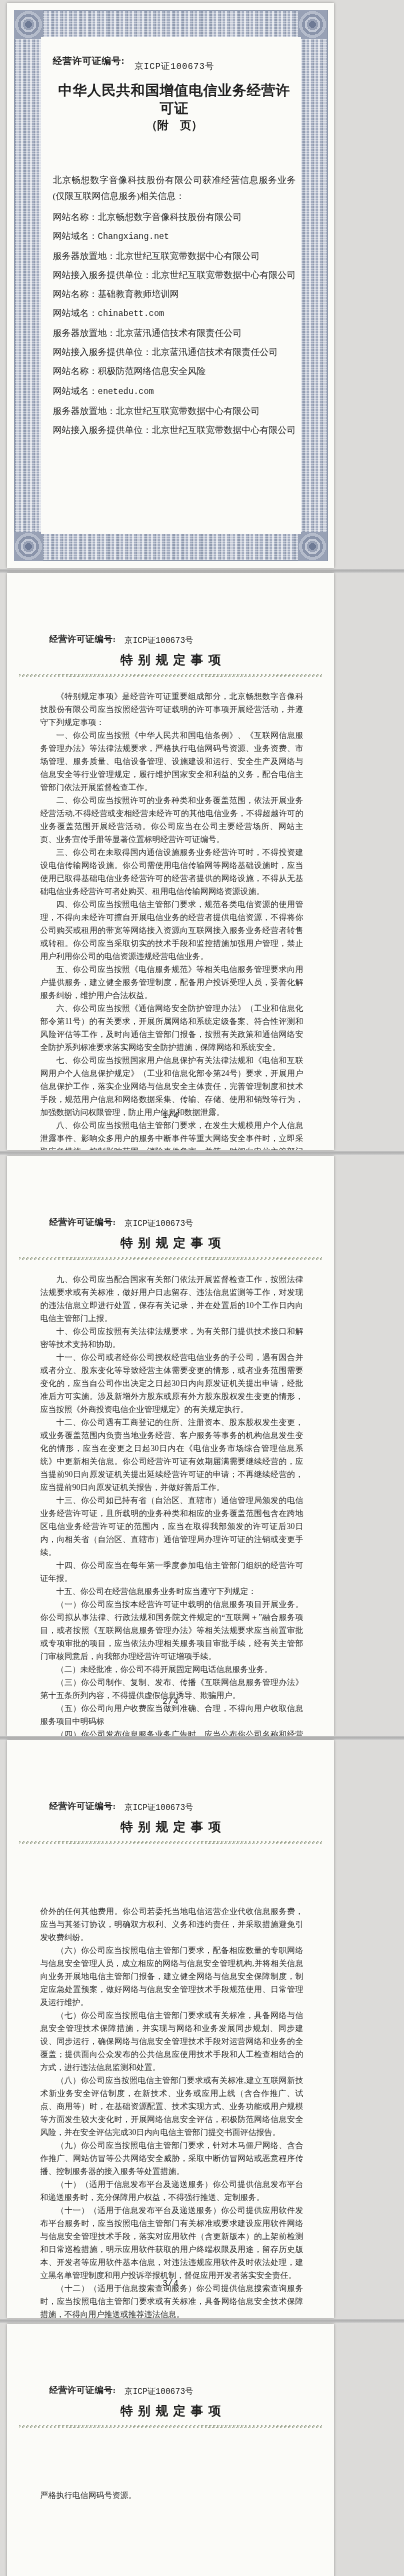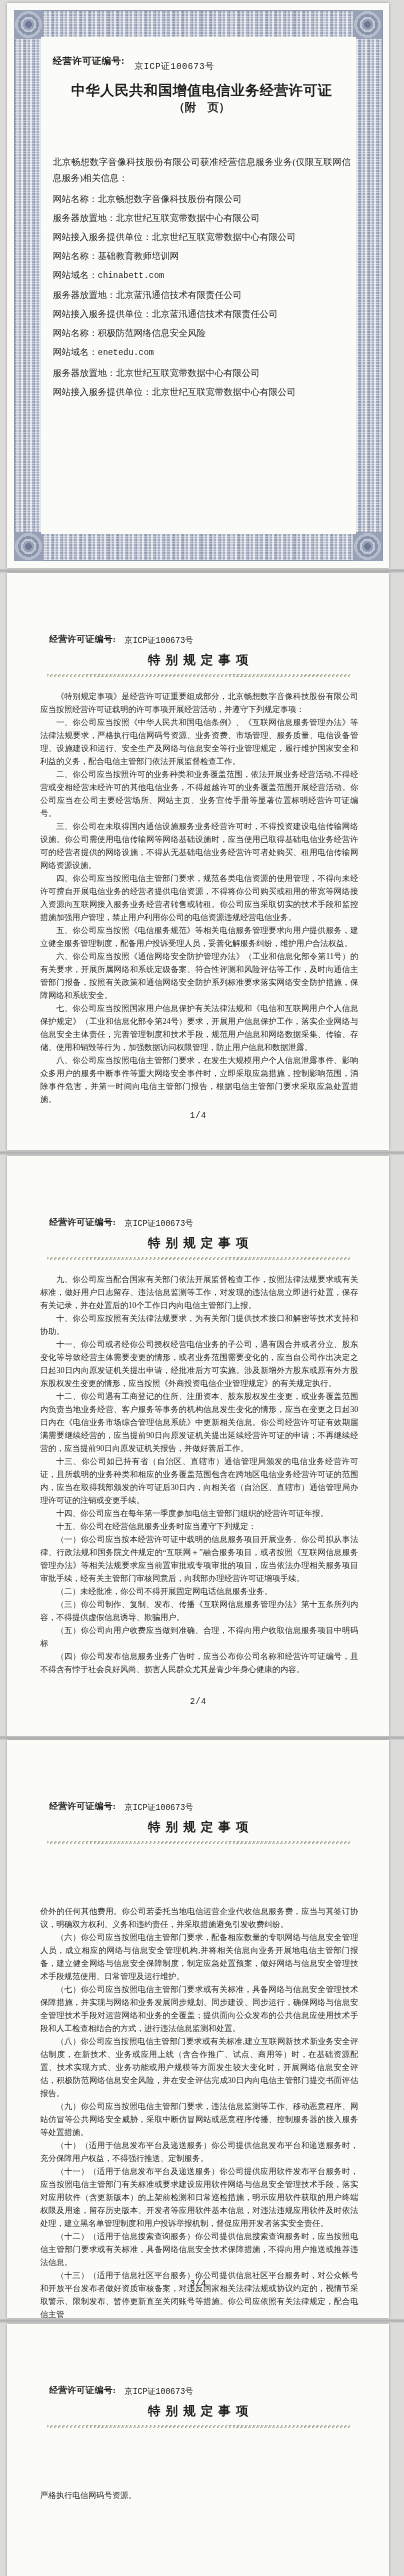--- a/index.html
+++ b/index.html
@@ -1,18 +1,18 @@
 <!DOCTYPE html>
 <html style="font-size:8.2px"><head>
 <meta charset="utf-8">
 <style>
   html,body{margin:0;padding:0;background:#e3e2e0;}
   .canvas{position:relative;width:405px;height:2873px;background:#dcdbd9;
           font-family:"Liberation Serif","DejaVu Serif",serif;color:#212121;overflow:hidden;}
-  .page{position:absolute;left:7.2px;width:382px;background:#fbfbf8;
+  .page{position:absolute;left:7.2px;width:327px;background:#fbfbf8;
         box-shadow:0 0 2.6px rgba(0,0,0,.32);overflow:hidden;}
   #page1{top:3.1px;height:565px;}
   #page2{top:573px;height:577px;}
   #page3{top:1156px;height:580px;}
   #page4{top:1740px;height:578px;}
   #page5{top:2324px;height:547px;}
   .gap{position:absolute;left:0;width:405px;height:4.1px;
        background:linear-gradient(#c6c6c6,#aeaeae 45%,#d2d2d2);}
   
   .cert-frame{position:absolute;inset:6.7px;border:0.5px solid #8d97aa;
@@ -64,20 +64,21 @@
     <div class="cert-content">
       <div class="cert-head">
         <span class="lbl">经营许可证编号:</span>
         <span class="num">京ICP证100673号</span>
       </div>
       <div class="cert-title">中华人民共和国增值电信业务经营许可证</div>
       <div class="cert-subtitle">（附　页）</div>
       <div class="cert-intro">北京畅想数字音像科技股份有限公司获准经营信息服务业务(仅限互联网信息服务)相关信息：</div>
       <div class="cert-entries">
         <p><span>网站名称：</span><span>北京畅想数字音像科技股份有限公司</span></p>
+        <p><span>网站域名：</span><span class="val-latin">Changxiang.net</span></p>
         <p><span>服务器放置地：</span><span>北京世纪互联宽带数据中心有限公司</span></p>
         <p><span>网站接入服务提供单位：</span><span>北京世纪互联宽带数据中心有限公司</span></p>
         <p><span>网站名称：</span><span>基础教育教师培训网</span></p>
         <p><span>网站域名：</span><span class="val-latin">chinabett.com</span></p>
         <p><span>服务器放置地：</span><span>北京蓝汛通信技术有限责任公司</span></p>
         <p><span>网站接入服务提供单位：</span><span>北京蓝汛通信技术有限责任公司</span></p>
         <p><span>网站名称：</span><span>积极防范网络信息安全风险</span></p>
         <p><span>网站域名：</span><span class="val-latin">enetedu.com</span></p>
         <p><span>服务器放置地：</span><span>北京世纪互联宽带数据中心有限公司</span></p>
         <p><span>网站接入服务提供单位：</span><span>北京世纪互联宽带数据中心有限公司</span></p>
@@ -141,21 +142,21 @@
       <span class="lbl">经营许可证编号:</span>
       <span class="num">京ICP证100673号</span>
     </div>
     <div class="sp-title">特别规定事项</div>
     <div class="sp-wave"></div>
     <div class="sp-body">
       <p class="cont">价外的任何其他费用。你公司若委托当地电信运营企业代收信息服务费，应当与其签订协议，明确双方权利、义务和违约责任，并采取措施避免引发收费纠纷。</p>
       <p>（六）你公司应当按照电信主管部门要求，配备相应数量的专职网络与信息安全管理人员，成立相应的网络与信息安全管理机构,并将相关信息向业务开展地电信主管部门报备，建立健全网络与信息安全保障制度，制定应急处置预案，做好网络与信息安全管理技术手段规范使用、日常管理及运行维护。</p>
       <p>（七）你公司应当按照电信主管部门要求或有关标准，具备网络与信息安全管理技术保障措施，并实现与网络和业务发展同步规划、同步建设、同步运行，确保网络与信息安全管理技术手段对运营网络和业务的全覆盖；提供面向公众发布的公共信息应使用技术手段和人工检查相结合的方式，进行违法信息监测和处置。</p>
       <p>（八）你公司应当按照电信主管部门要求或有关标准,建立互联网新技术新业务安全评估制度，在新技术、业务或应用上线（含合作推广、试点、商用等）时，在基础资源配置、技术实现方式、业务功能或用户规模等方面发生较大变化时，开展网络信息安全评估，积极防范网络信息安全风险，并在安全评估完成30日内向电信主管部门提交书面评估报告。</p>
-      <p>（九）你公司应当按照电信主管部门要求，违法信息监测等工作、移动恶意程序、网站仿冒等公共网络安全威胁，采取中断仿冒网站或恶意程序传播、控制服务器的接入服务等处置措施。</p>
+      <p>（九）你公司应当按照电信主管部门要求，针对木马僵尸网络、含合作推广、网站仿冒等公共网络安全威胁，采取中断仿冒网站或恶意程序传播、控制服务器的接入服务等处置措施。</p>
       <p>（十）（适用于信息发布平台及递送服务）你公司提供信息发布平台和递送服务时，充分保障用户权益，不得强行推送、定制服务。</p>
       <p>（十一）（适用于信息发布平台及递送服务）你公司提供应用软件发布平台服务时，应当按照电信主管部门有关标准或要求建设应用软件网络与信息安全管理技术手段，落实对应用软件（含更新版本）的上架前检测和日常巡检措施，明示应用软件获取的用户终端权限及用途，留存历史版本、开发者等应用软件基本信息，对违法违规应用软件及时依法处理，建立黑名单管理制度和用户投诉举报机制，督促应用开发者落实安全责任。</p>
       <p>（十二）（适用于信息搜索查询服务）你公司提供信息搜索查询服务时，应当按照电信主管部门要求或有关标准，具备网络信息安全技术保障措施，不得向用户推送或推荐违法信息。</p>
       <p>（十三）（适用于信息社区平台服务）你公司提供信息社区平台服务时，对公众帐号和开放平台发布者做好资质审核备案，对违反国家相关法律法规或协议约定的，视情节采取警示、限制发布、暂停更新直至关闭账号等措施。你公司应依照有关法律规定，配合电信主管</p>
     </div>
     <div class="page-num">3/4</div>
   </div>
 
   <div class="gap" style="top:2319px"></div>
 

